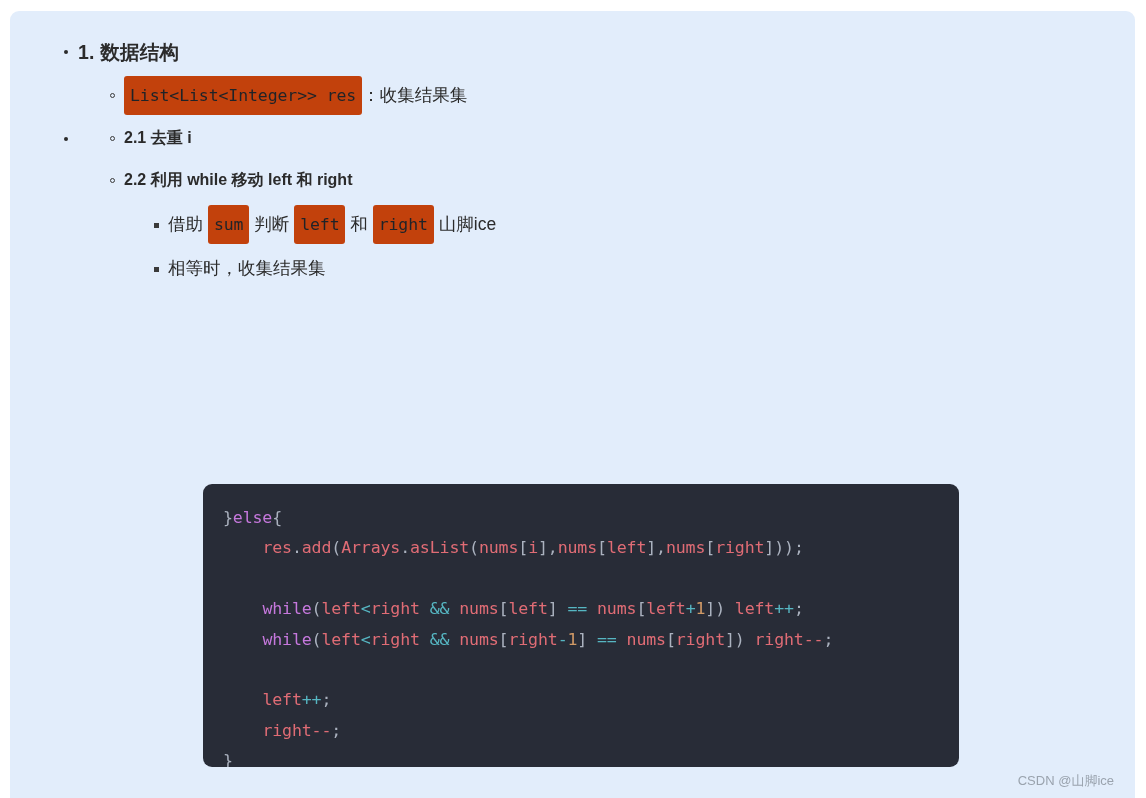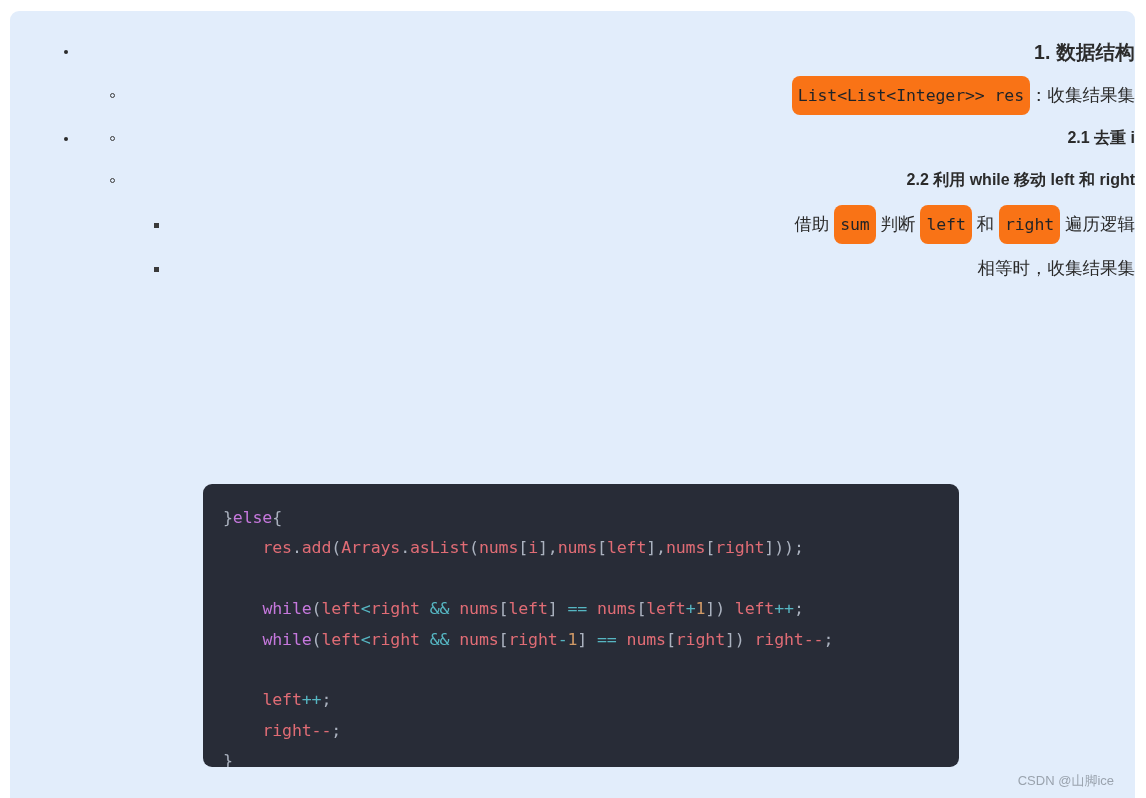--- a/index.html
+++ b/index.html
@@ -39,21 +39,20 @@
 
   li {
     position: relative;
     color: #2b2b2b;
   }
 
   
   .l1-item {
     padding-left: 68px;
     margin-bottom: 10px;
-    text-align: right;
   }
   .l1-head {
     font-size: 19.5px;
     font-weight: bold;
     line-height: 30px;
     letter-spacing: 0.2px;
   }
   .l1-item > .bullet {
     position: absolute;
     left: 54px;
@@ -103,22 +102,22 @@
     background: #3a3a3a;
   }
   .l3-line {
     font-size: 17.5px;
     line-height: 27px;
     white-space: nowrap;
   }
 
   
   code.chip {
-    background: #f97316;
-    border-radius: 8px;
+    background: #c2410c;
+    border-radius: 3px;
     padding: 10px 6px;
     font-family: "DejaVu Sans Mono", "Liberation Mono", monospace;
     font-size: 16.5px;
     color: #1f2328;
     letter-spacing: -0.1px;
   }
 
   
   #codeblock {
     position: absolute;
@@ -194,21 +193,21 @@
 
         <li class="l2-item">
           <span class="bullet"></span>
           <div class="l2-line bold">2.2 利用 while 移动 left 和 right</div>
 
           <ul class="lvl3">
 
             <li class="l3-item">
               <span class="bullet"></span>
               <div class="l3-line">
-                <span>借助 </span><code class="chip">sum</code><span> 判断 </span><code class="chip">left</code><span> 和 </span><code class="chip">right</code><span> 遍历逻辑</span>
+                <span>借助 </span><code class="chip">sum</code><span> 判断 </span><code class="chip">left</code><span> 和 </span><code class="chip">right</code><span> 山脚ice</span>
               </div>
             </li>
 
 
 
             <li class="l3-item">
               <span class="bullet"></span>
               <div class="l3-line">相等时，收集结果集</div>
             </li>
 

